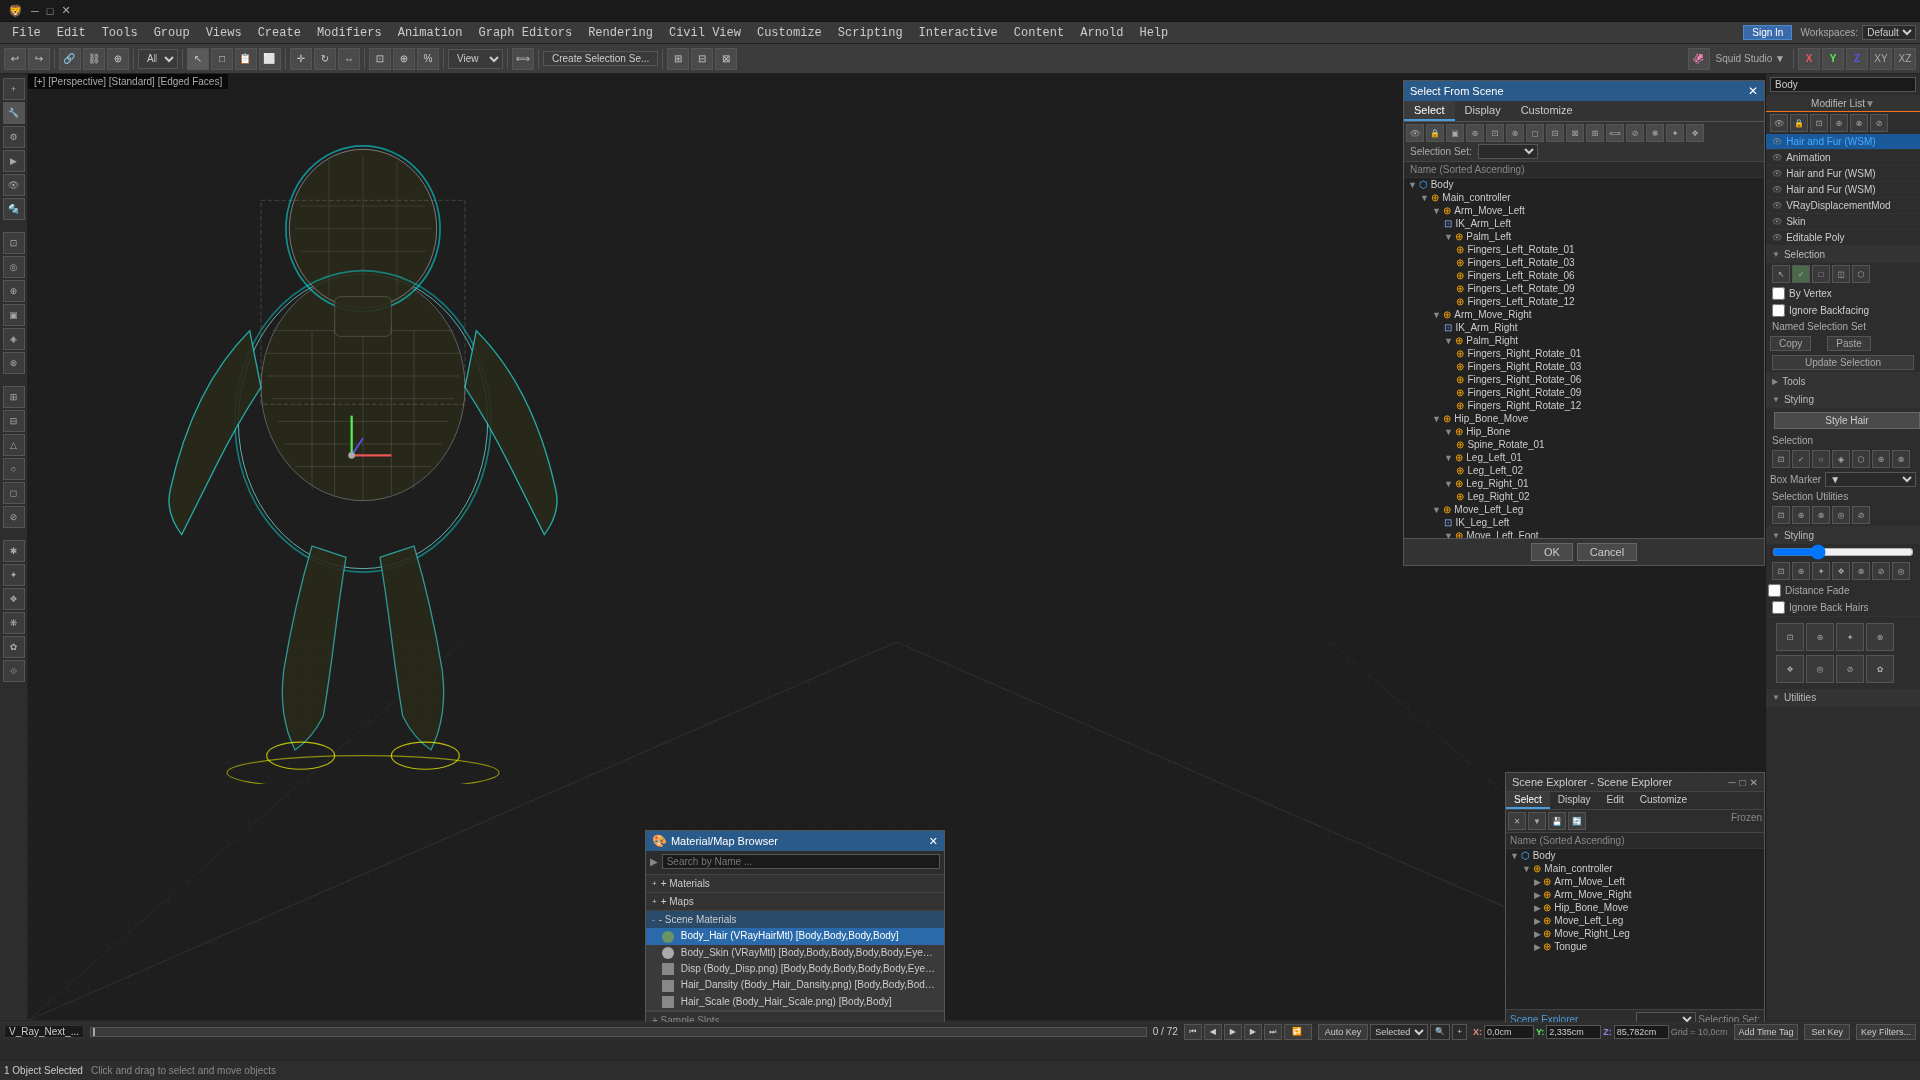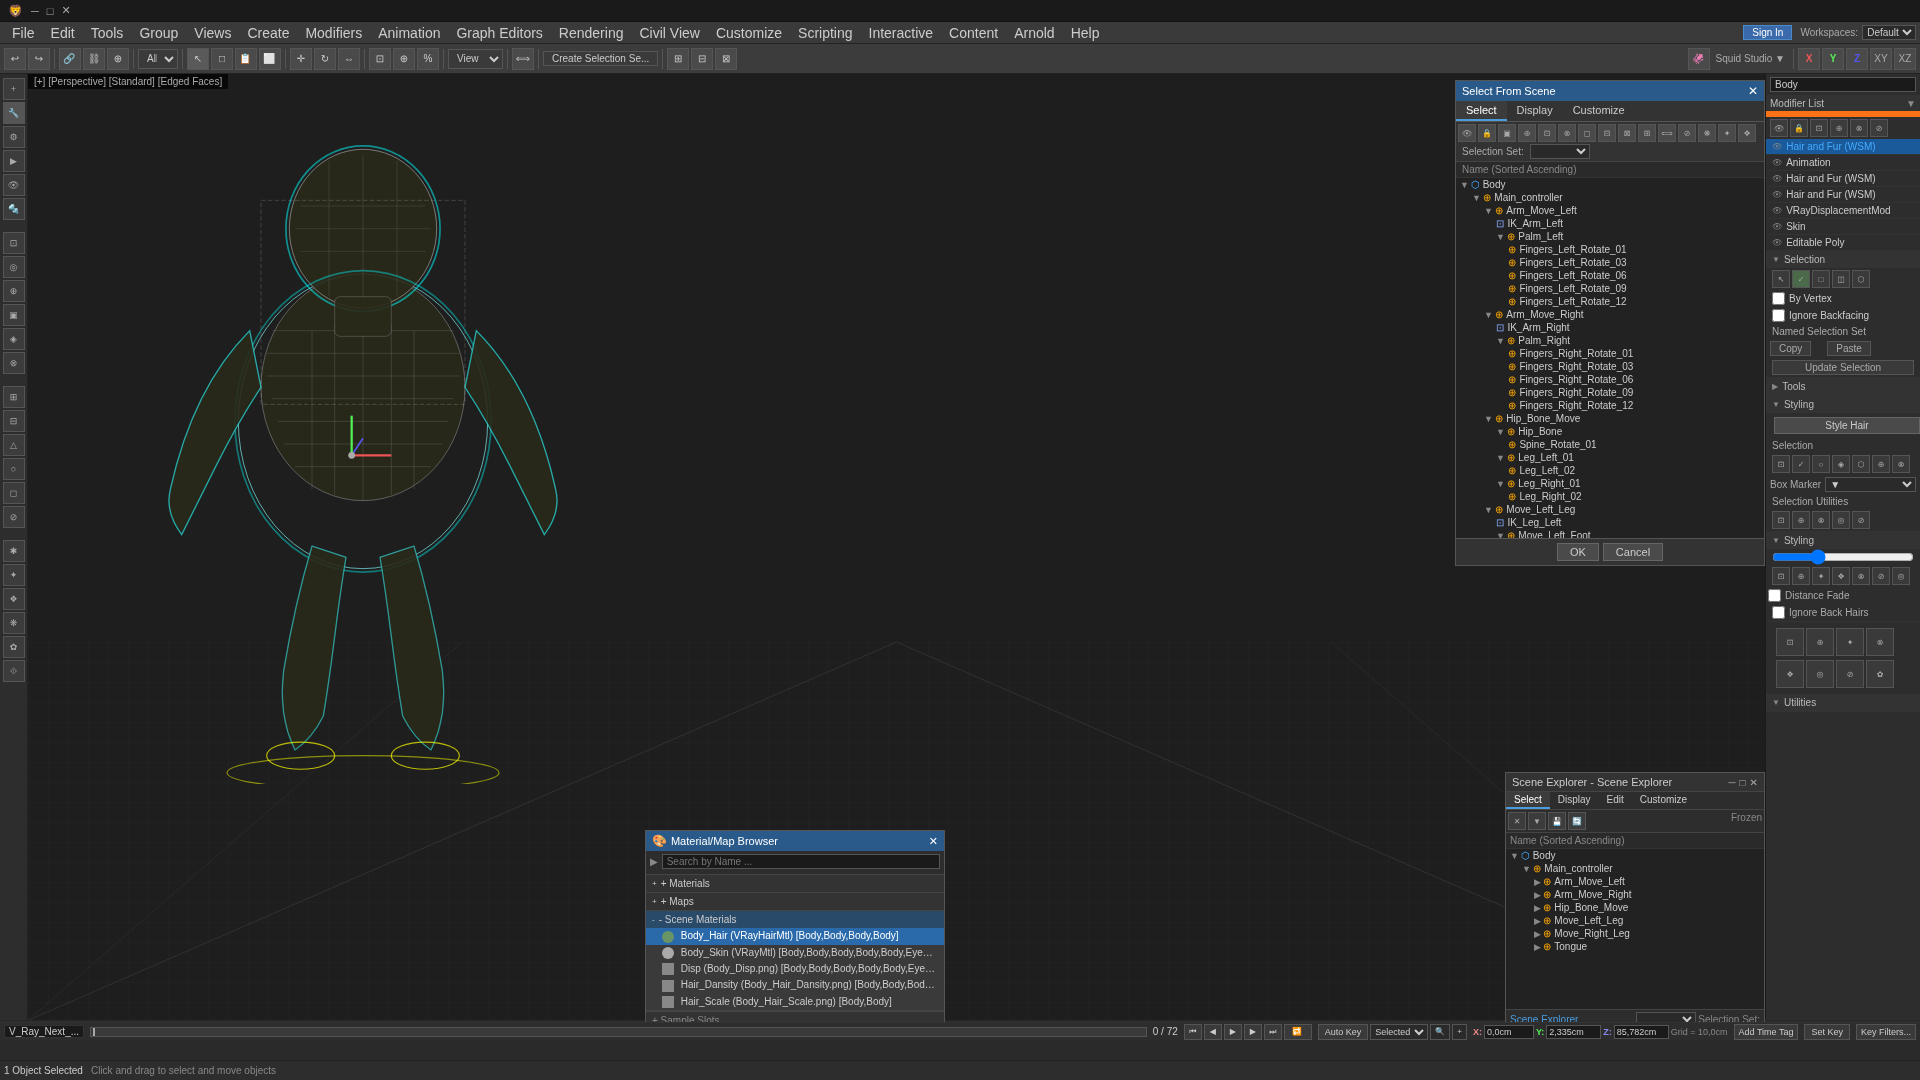--- a/index.html
+++ b/index.html
@@ -1,37 +1,37 @@
 <!DOCTYPE html>
 <html><head>
   <meta charset="utf-8">
   <style>
     * { box-sizing: border-box; margin: 0; padding: 0; }
     body { background: #2a2a2a; color: #ccc; font-family: 'Segoe UI', Arial, sans-serif; font-size: 11px; overflow: hidden; width: 1920px; height: 1080px; }
     
     
     .menu-bar { background: #3a3a3a; height: 22px; display: flex; align-items: center; padding: 0 4px; border-bottom: 1px solid #222; }
-    .menu-item { color: #ccc; padding: 0 8px; height: 100%; display: flex; align-items: center; font-size: 14px; cursor: pointer; }
+    .menu-item { color: #ccc; padding: 0 8px; height: 100%; display: flex; align-items: center; font-size: 12px; cursor: pointer; font-family: Liberation Mono, monospace; }
     
     
     .toolbar { background: #3c3c3c; height: 30px; display: flex; align-items: center; padding: 0 4px; border-bottom: 1px solid #222; gap: 2px; }
     .tb-btn { background: #4a4a4a; border: 1px solid #555; color: #ccc; width: 22px; height: 22px; display: flex; align-items: center; justify-content: center; cursor: pointer; font-size: 10px; }
     .tb-separator { width: 1px; background: #555; height: 20px; margin: 0 2px; }
     .tb-dropdown { background: #3a3a3a; border: 1px solid #555; color: #ccc; height: 20px; padding: 0 4px; font-size: 10px; }
     
     
     .left-sidebar { width: 28px; background: #2d2d2d; border-right: 1px solid #222; display: flex; flex-direction: column; align-items: center; padding: 4px 2px; gap: 2px; }
     .sidebar-btn { width: 22px; height: 22px; background: #3c3c3c; border: 1px solid #555; display: flex; align-items: center; justify-content: center; cursor: pointer; color: #aaa; font-size: 9px; }
     
     
     .viewport { flex: 1; background: #1a1a1a; position: relative; overflow: hidden; }
     .viewport-header { background: rgba(0,0,0,0.7); padding: 2px 6px; font-size: 10px; color: #aaa; position: absolute; top: 0; left: 0; z-index: 5; }
     
     
-    .dialog-select { position: absolute; top: 80px; right: 155px; width: 310px; background: #8b5cf6; border: 1px solid #555; z-index: 20; }
+    .dialog-select { position: absolute; top: 80px; right: 155px; width: 362px; background: #8b5cf6; border: 1px solid #555; z-index: 20; }
     .dialog-titlebar { background: #2a5a8a; color: #fff; padding: 3px 6px; display: flex; justify-content: space-between; align-items: center; font-size: 11px; }
     .dialog-close { cursor: pointer; color: #fff; font-size: 12px; }
     .dialog-tabs { display: flex; background: #333; border-bottom: 1px solid #555; }
     .dialog-tab { padding: 3px 10px; font-size: 11px; cursor: pointer; color: #ccc; }
     .dialog-tab.active { background: #3c3c3c; color: #fff; border-bottom: 2px solid #4a9cde; }
     .dialog-toolbar { background: #333; padding: 2px; display: flex; gap: 2px; flex-wrap: wrap; align-items: center; border-bottom: 1px solid #444; }
     .dialog-icon-btn { width: 18px; height: 18px; background: #4a4a4a; border: 1px solid #555; display: flex; align-items: center; justify-content: center; cursor: pointer; font-size: 8px; color: #aaa; }
     .selection-set-label { font-size: 10px; color: #aaa; padding: 2px 4px; }
     .scene-tree { background: #222; height: 360px; overflow-y: auto; font-size: 10px; }
     .tree-item { padding: 1px 2px; display: flex; align-items: center; cursor: pointer; color: #ccc; white-space: nowrap; }
@@ -308,21 +308,21 @@
       </svg>
     </div>
   </div>
 
   <div class="modifier-panel" style="width:155px; overflow-y:auto; background:#2d2d2d;">
 
     <div style="padding:3px 4px; border-bottom:1px solid #333;">
       <input type="text" value="Body" style="background: rgb(26, 26, 26); border: 1px solid rgb(85, 85, 85); color: rgb(204, 204, 204); width: 100%; padding: 1px 4px; font-size: 10px;">
     </div>
 
-    <div style="display:flex; align-items:center; justify-content:space-between; padding:2px 4px; background:#333; border-bottom:6px solid #f97316;">
+    <div style="display:flex; align-items:center; justify-content:center; padding:2px 4px; background:#333; border-bottom:1px solid #f97316;">
       <span style="font-size:10px; color:#bbb;">Modifier List</span>
       <span style="cursor:pointer; color:#888; font-size:10px;">▼</span>
     </div>
 
     <div class="mod-panel-icons">
       <div class="mod-icon-btn">👁</div>
       <div class="mod-icon-btn">🔒</div>
       <div class="mod-icon-btn">⊡</div>
       <div class="mod-icon-btn">⊕</div>
       <div class="mod-icon-btn">⊗</div>

